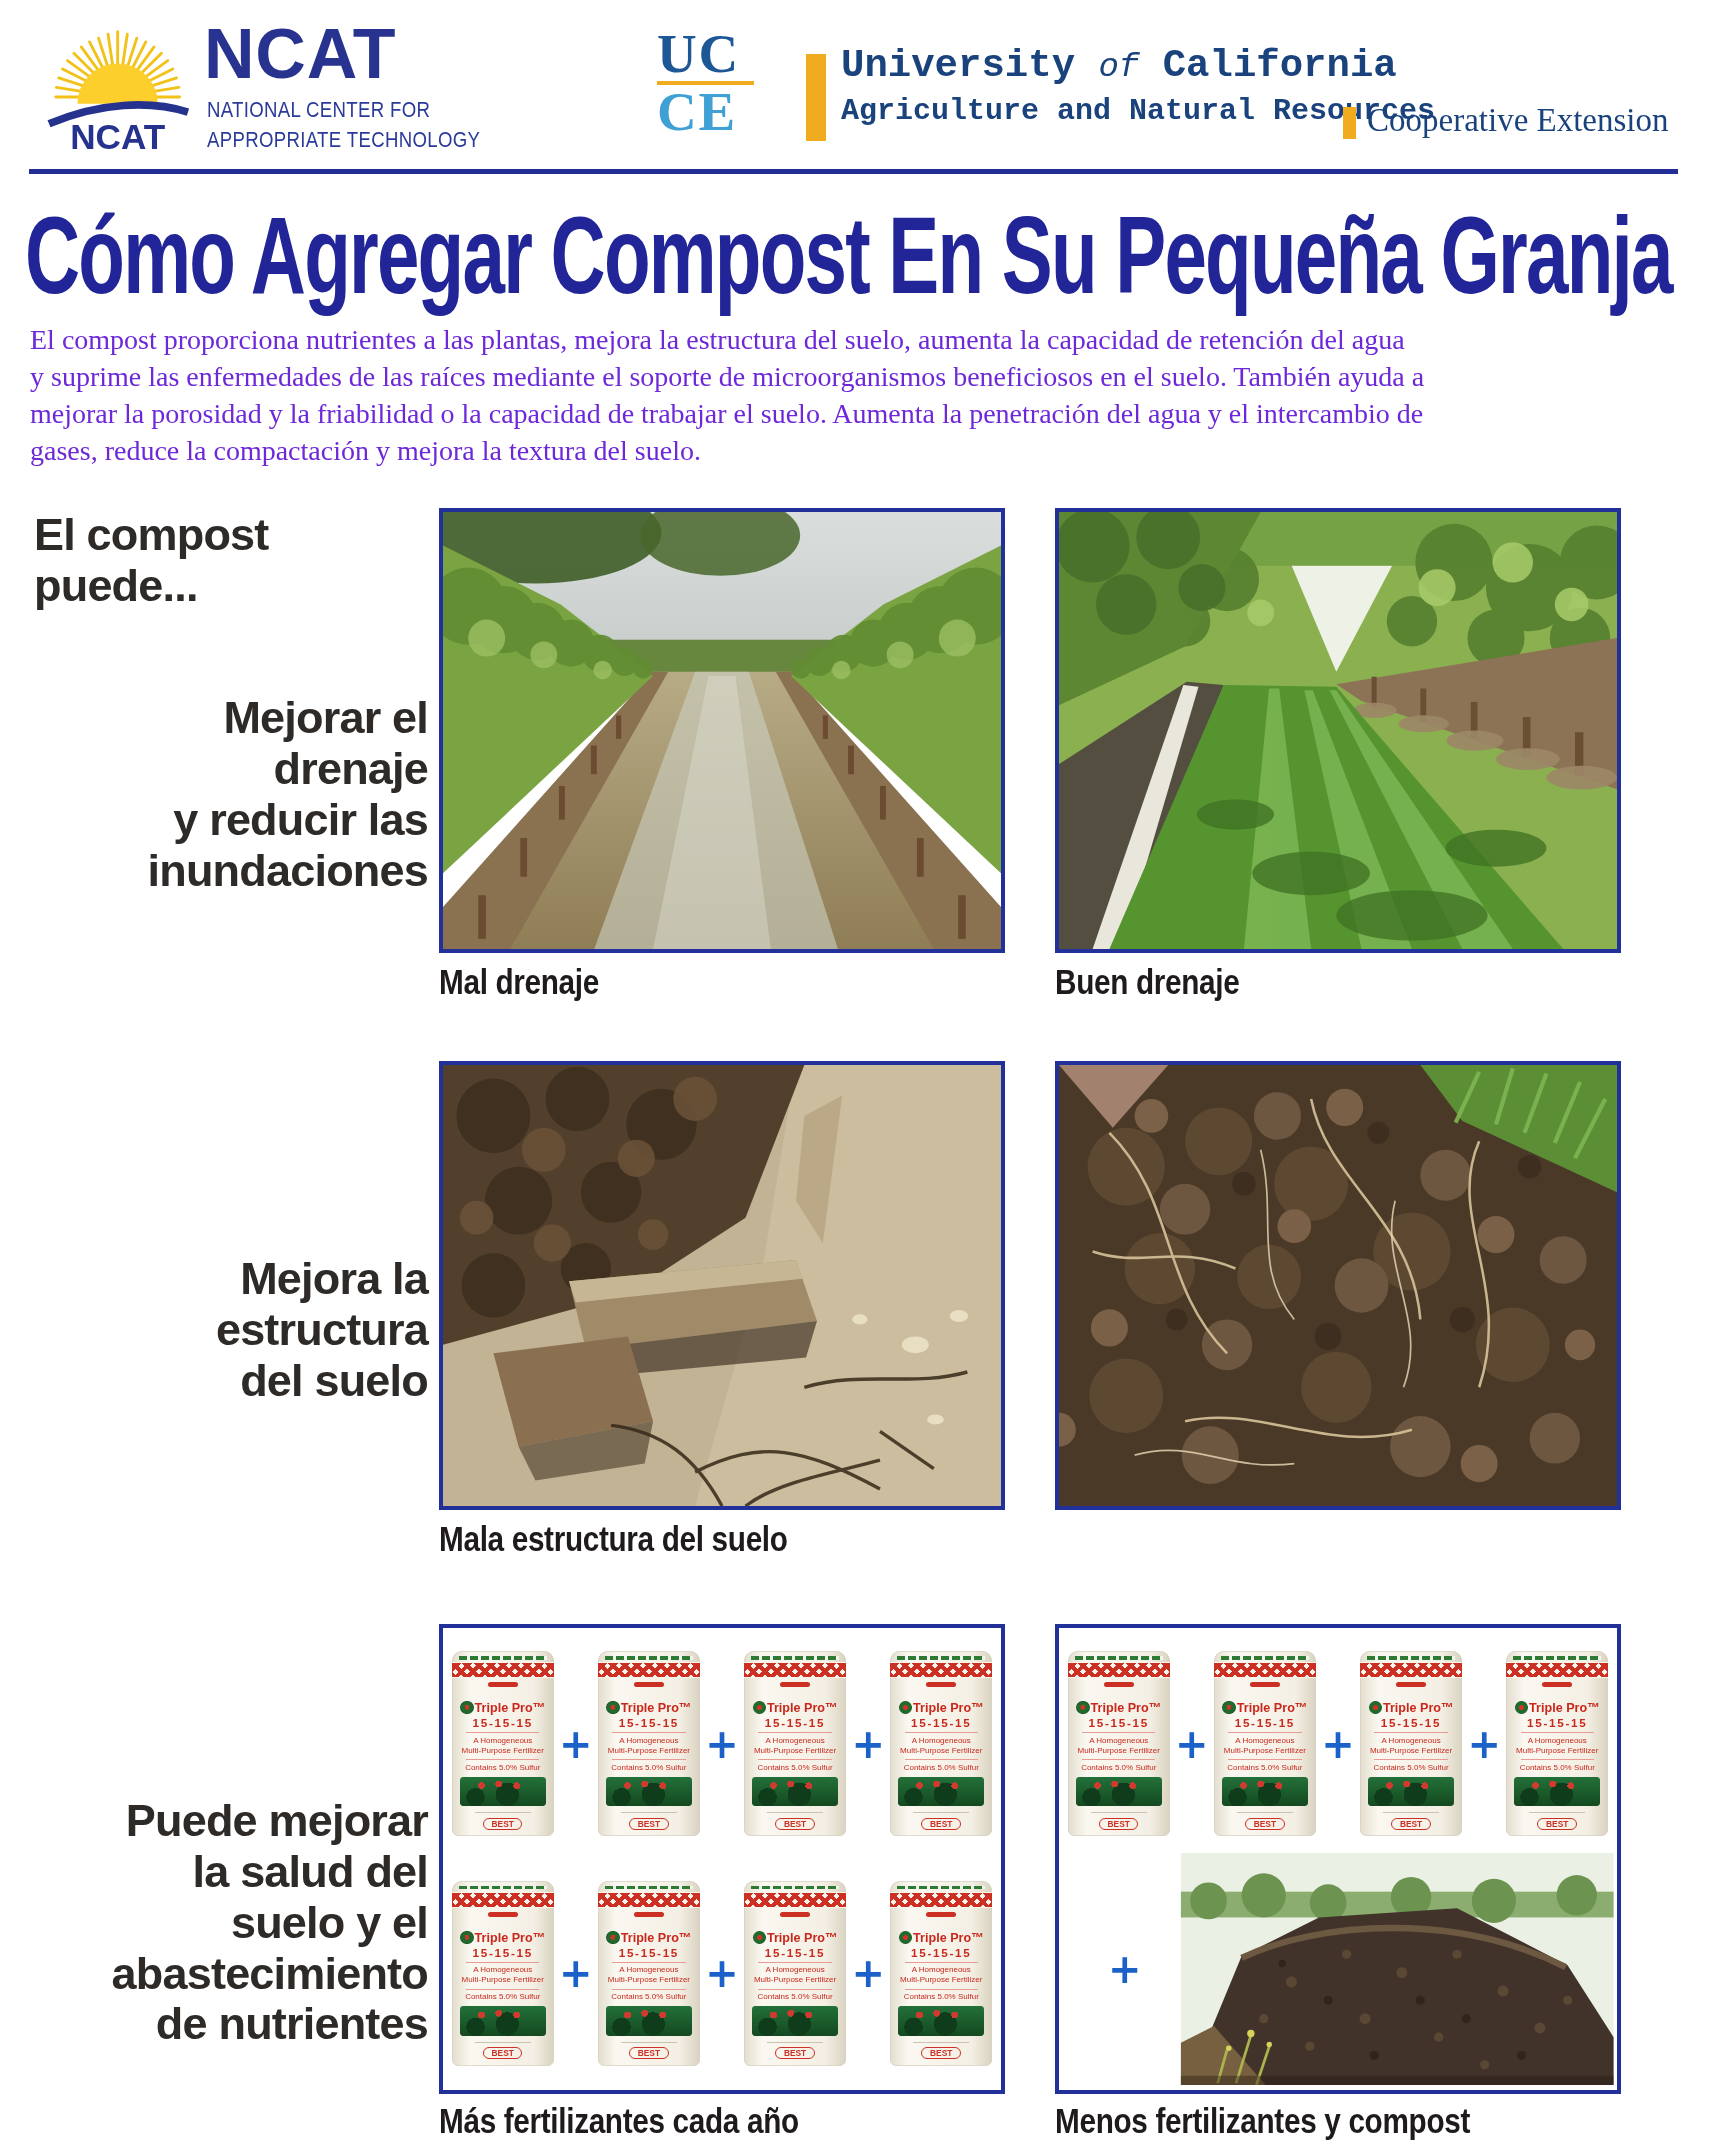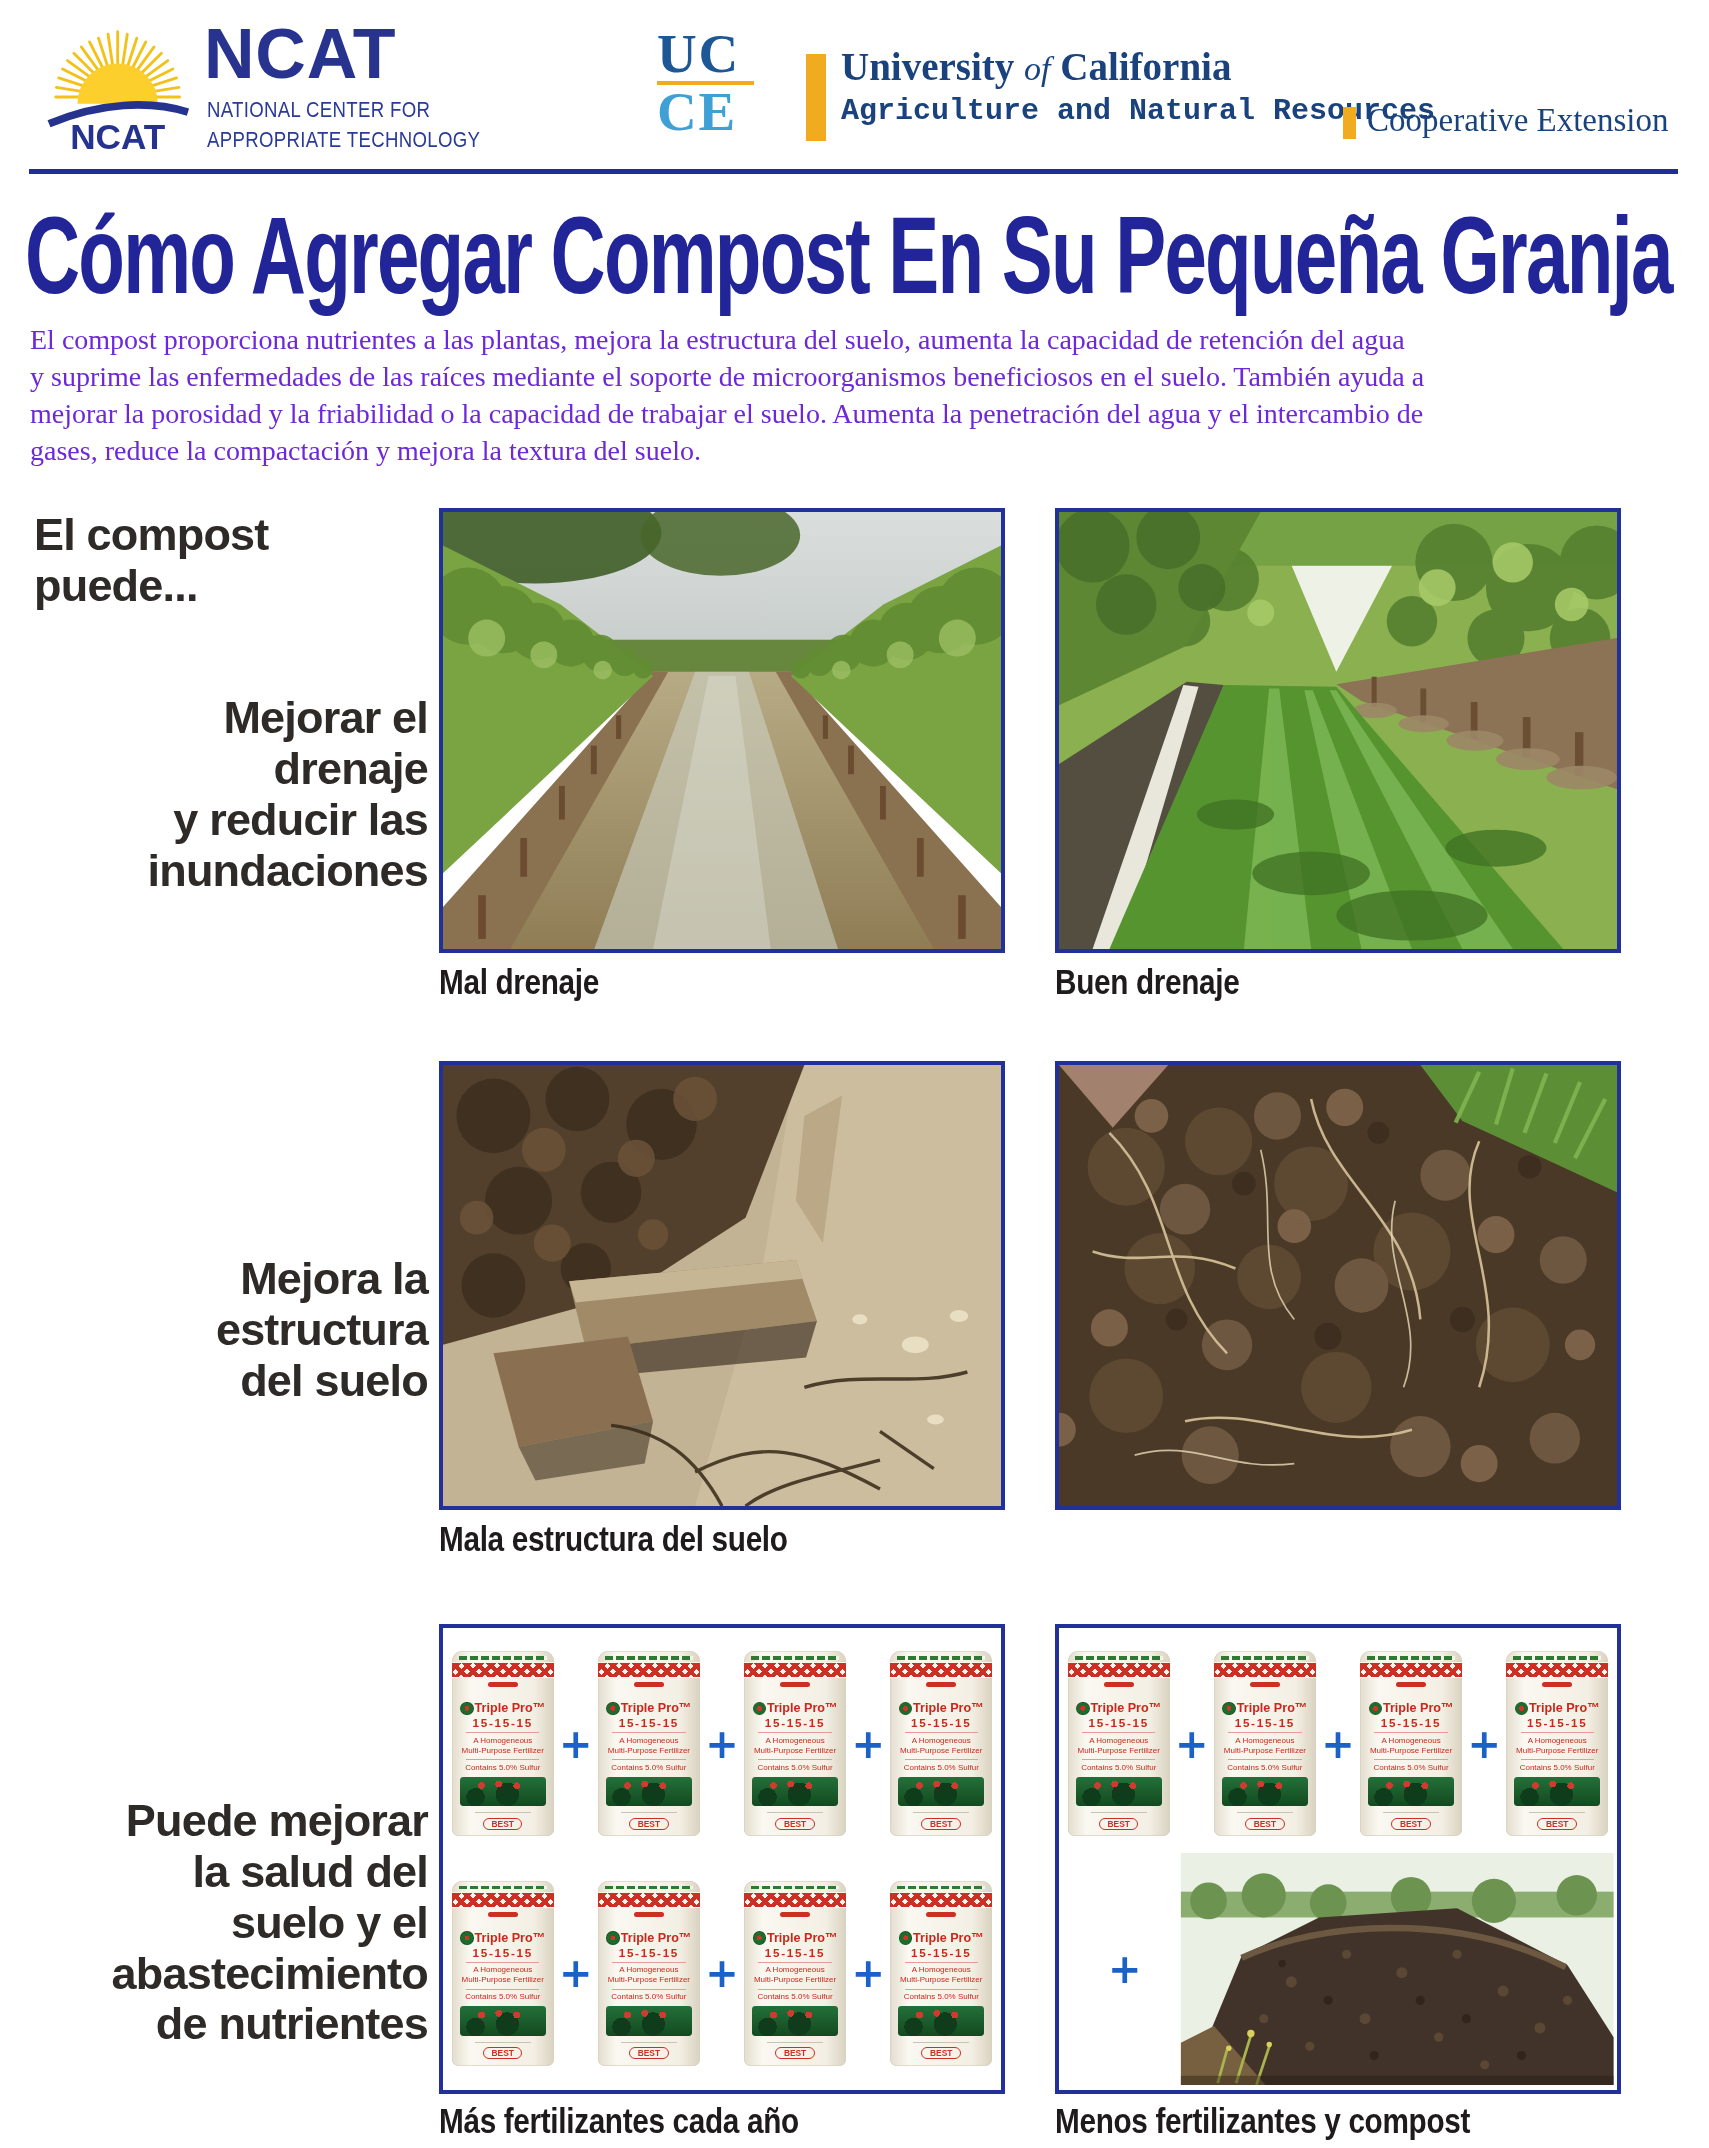--- a/index.html
+++ b/index.html
@@ -6,21 +6,21 @@
   #page{position:relative;width:1709px;height:2148px;background:#ffffff;overflow:hidden;
         font-family:"Liberation Sans",sans-serif;}
   .abs{position:absolute;}
 
   
   .ncat-acronym{font-size:70px;font-weight:bold;color:#27338f;letter-spacing:0.8px;line-height:1;}
   .ncat-sub{font-size:22.7px;color:#2a3a99;letter-spacing:0.4px;transform:scaleX(.82);transform-origin:left;white-space:nowrap;}
   .uc-letters{font-family:"Liberation Serif",serif;font-weight:bold;font-size:55px;line-height:.92;letter-spacing:1.7px;}
   .uc-underline{width:97px;height:4.2px;background:#f0ac1e;margin:1.7px 0 1.7px 0;}
   .gold-bar{background:#f0ac1e;}
-  .uc-university{font-family:Liberation Serif, serif;font-weight:bold;font-size:39px;color:#1a437e;white-space:nowrap;}
+  .uc-university{font-family:Liberation Mono, monospace;font-weight:bold;font-size:39px;color:#1a437e;white-space:nowrap;}
   .uc-university .of{font-style:italic;font-weight:normal;font-size:34px;}
   .uc-division{font-family:Liberation Mono, monospace;font-weight:bold;font-size:30px;color:#1a437e;white-space:nowrap;}
   .coop-ext{font-family:"Liberation Serif",serif;font-size:33px;color:#1a437e;white-space:nowrap;}
   .rule{background:#222e96;}
 
   
   .title{font-size:109px;font-weight:bold;color:#212597;letter-spacing:-2.5px;line-height:1;
          transform:scaleX(.70);transform-origin:left center;display:inline-block;white-space:nowrap;}
   .intro{font-family:"Liberation Serif",serif;font-size:28px;line-height:37px;color:#6d28d9;
          white-space:pre-line;width:1666px;}
@@ -40,21 +40,21 @@
   .bagrow{display:flex;align-items:center;justify-content:space-evenly;height:218px;padding:0 3.4px;}
   .bag{width:102px;height:185px;background:linear-gradient(90deg,#e3ddcd,#faf8f1 18%,#f4efe4 80%,#d9d2c0);
        border-radius:10px 10px 6.7px 6.7px;box-shadow:inset 0 0 0 0.8px #d8d2c2;
        display:flex;flex-direction:column;align-items:center;overflow:hidden;flex:0 0 auto;}
   .bag .greentop{width:86%;height:5.9px;margin-top:5px;
        background:repeating-linear-gradient(90deg,#2e7a35 0 7.6px,#f2f7ee 7.6px 11px);}
   .bag .checker{width:100%;height:25px;margin-top:2.5px;border-top:1.7px solid #f7f4ea;border-bottom:1.7px solid #f7f4ea;
        background:repeating-linear-gradient(45deg,#cc2f24 0 4.2px,transparent 4.2px 8.4px),
                   repeating-linear-gradient(-45deg,#cc2f24 0 4.2px,#f7f4ea 4.2px 8.4px);}
   .bag .pill{width:30px;height:8.4px;background:#cc2f24;border-radius:2.5px;margin-top:4.2px;}
-  .bag .namewrap{display:flex;align-items:flex-end;gap:1px;margin-top:14px;}
+  .bag .namewrap{display:flex;align-items:flex-start;gap:1px;margin-top:14px;}
   .bag .logo{width:13.4px;height:13.4px;border-radius:50%;flex:0 0 auto;
        background:radial-gradient(circle,#d23328 0 2.5px,#1e6b2d 2.5px 5.9px,#175422 5.9px);}
   .bag .name{color:#c9281c;font-weight:bold;font-size:12.6px;white-space:nowrap;}
   .bag .grade{color:#c9281c;font-weight:bold;font-size:11.7px;letter-spacing:1.7px;margin-top:0.8px;}
   .bag .rline{width:72%;height:1.7px;background:#e89a94;margin:3.4px 0 2.5px;}
   .bag .desc{color:#c9281c;font-size:8px;line-height:1.25;text-align:right;white-space:nowrap;}
   .bag .pic{width:84%;height:52px;margin-top:4.2px;border-radius:3.4px;
        background-image:radial-gradient(circle at 25% 30%,#d03a2f 0 3.4px,transparent 3.4px),
                         radial-gradient(circle at 45% 24%,#d03a2f 0 3.4px,transparent 3.4px),
                         radial-gradient(circle at 66% 30%,#d03a2f 0 3.4px,transparent 3.4px),

